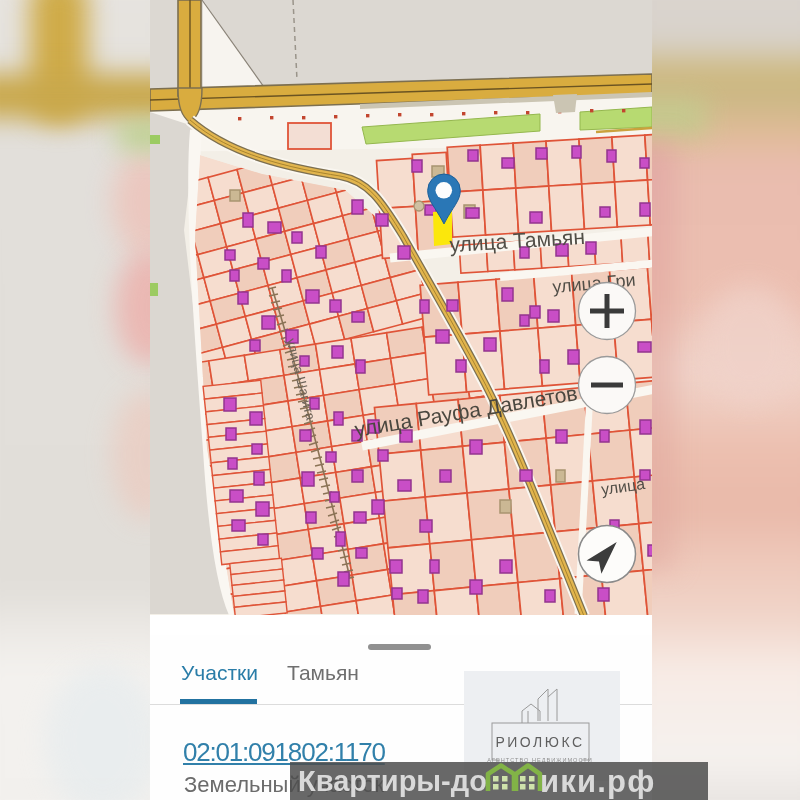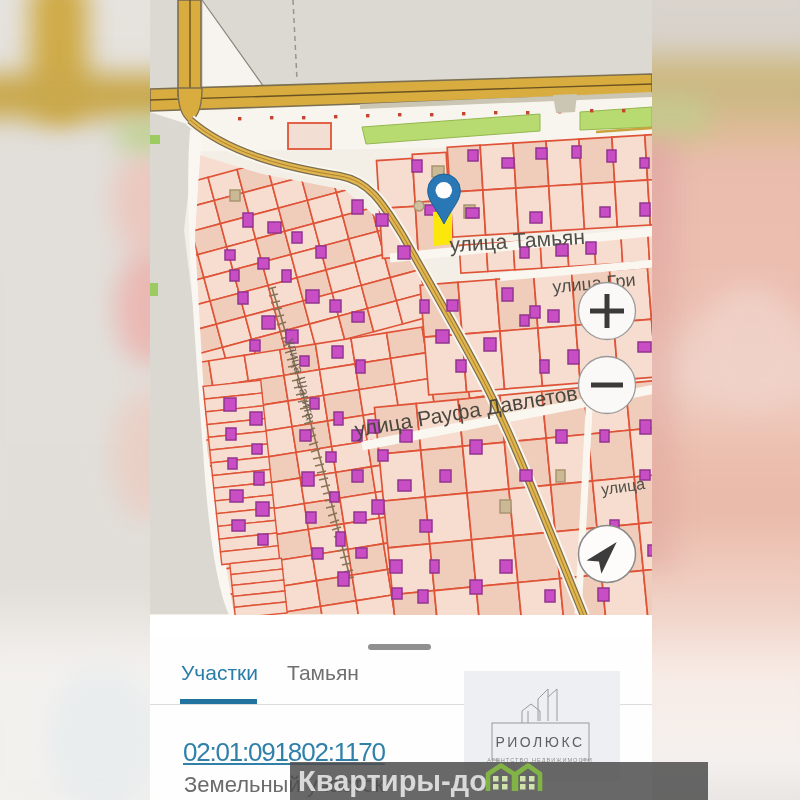--- a/index.html
+++ b/index.html
@@ -672,15 +672,16 @@
       <rect x="8" y="13" width="5.5" height="5.5"></rect>
           <rect x="17" y="13" width="5.5" height="5.5"></rect>
       <rect x="8" y="21" width="5.5" height="5.5"></rect>
           <rect x="17" y="21" width="5.5" height="5.5"></rect>
       <rect x="35" y="13" width="5.5" height="5.5"></rect>
           <rect x="44" y="13" width="5.5" height="5.5"></rect>
       <rect x="35" y="21" width="5.5" height="5.5"></rect>
           <rect x="44" y="21" width="5.5" height="5.5"></rect>
     </g>
   </svg>
+  <div style="position:absolute;left:250px;top:2px;font-size:31px;font-weight:bold;letter-spacing:1.2px;color:#d9d9d9;">ики.рф</div>
 </div>
 
 </div>
 
 </body></html>

